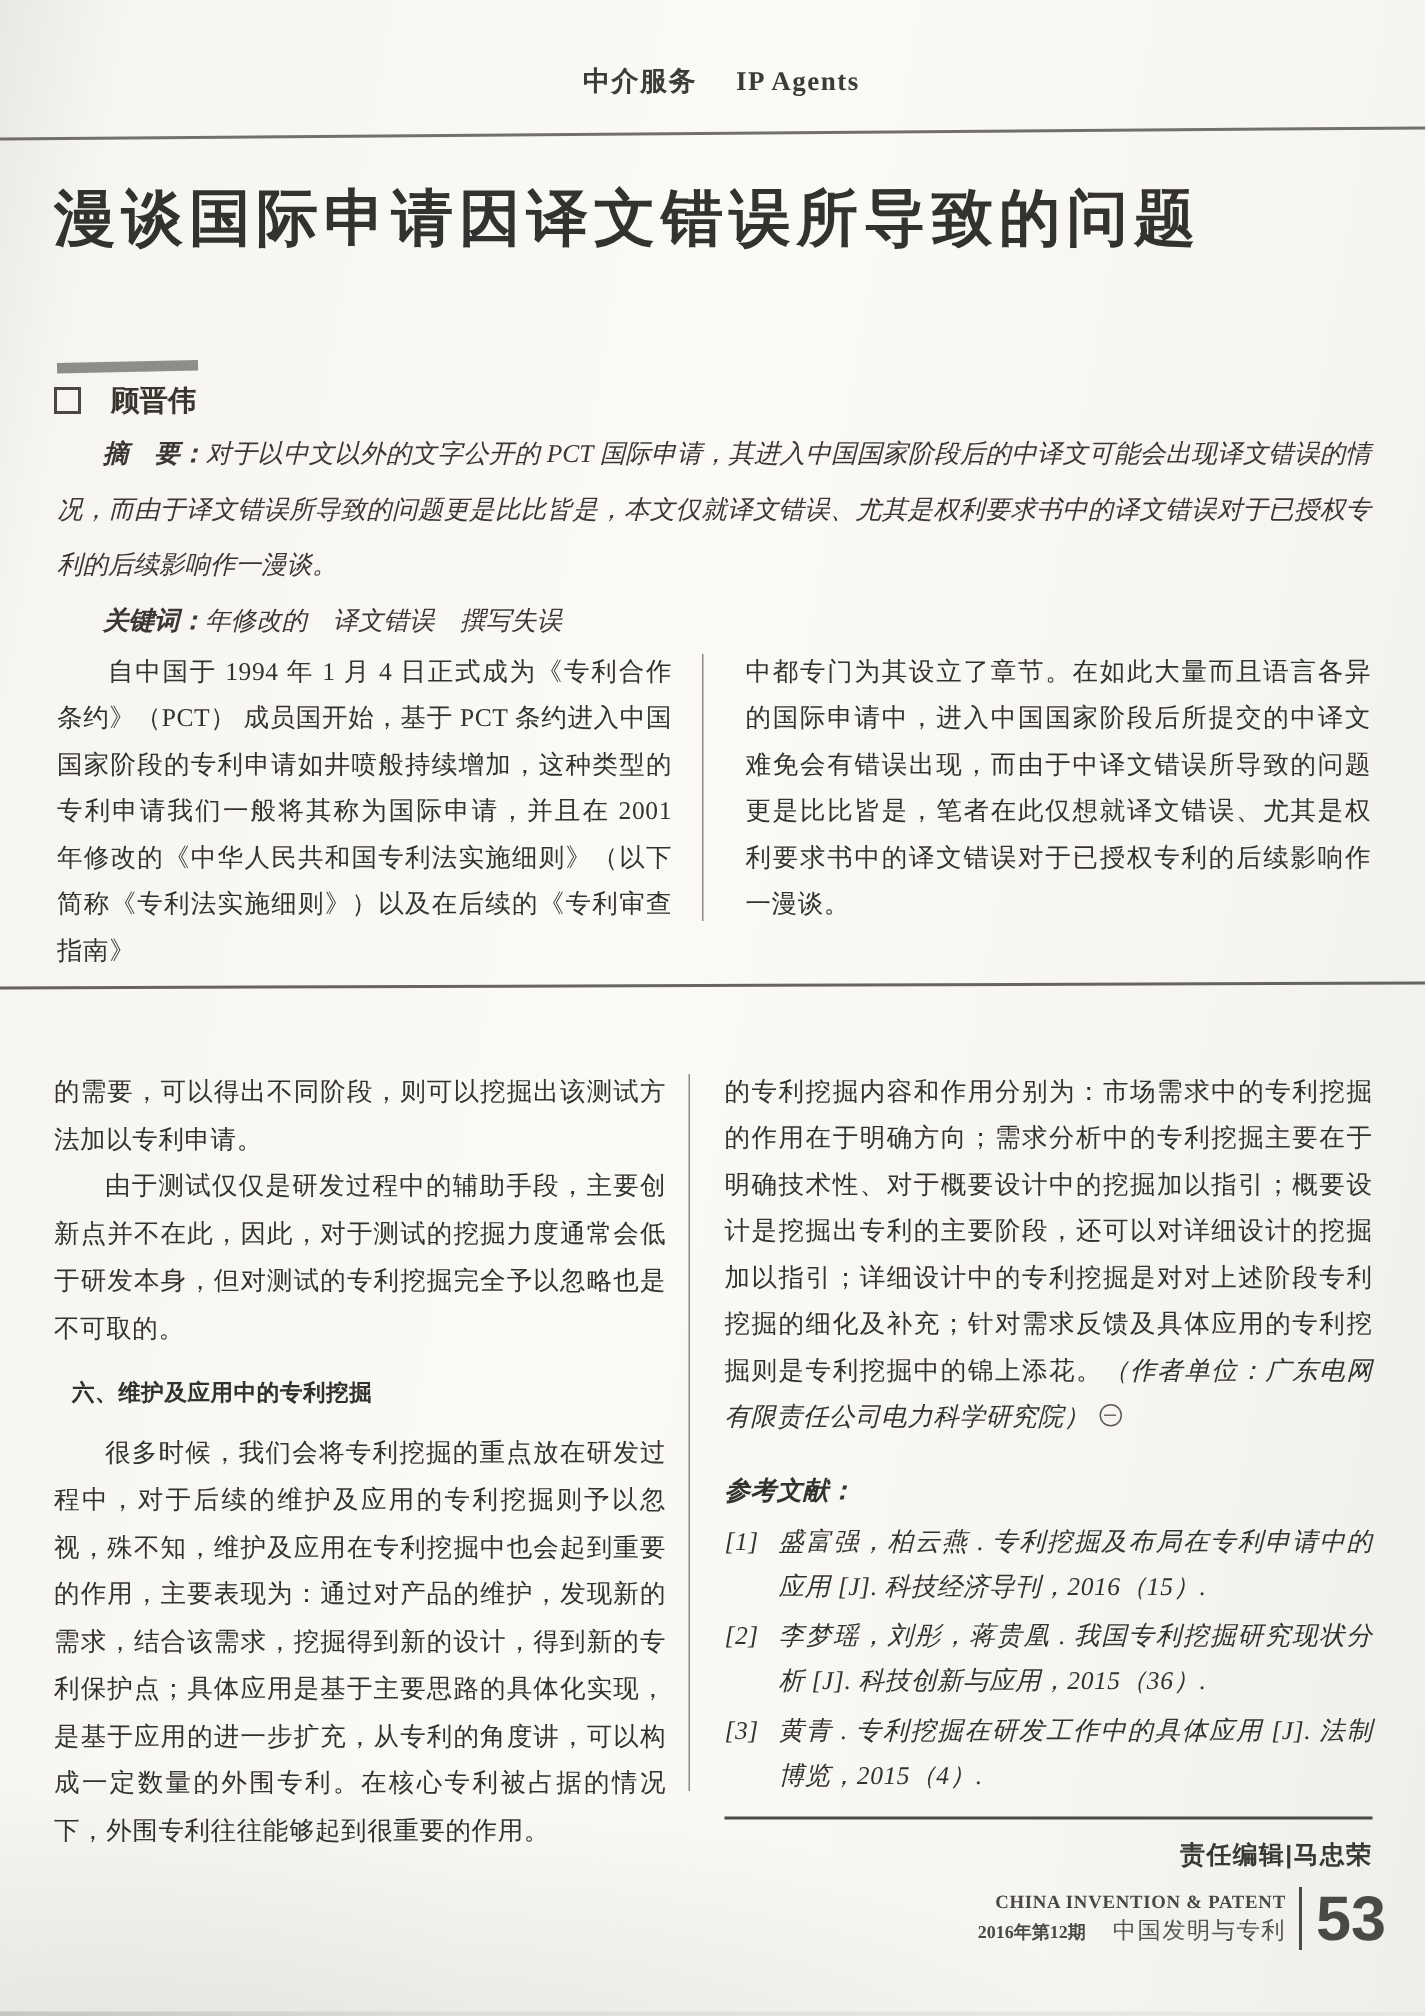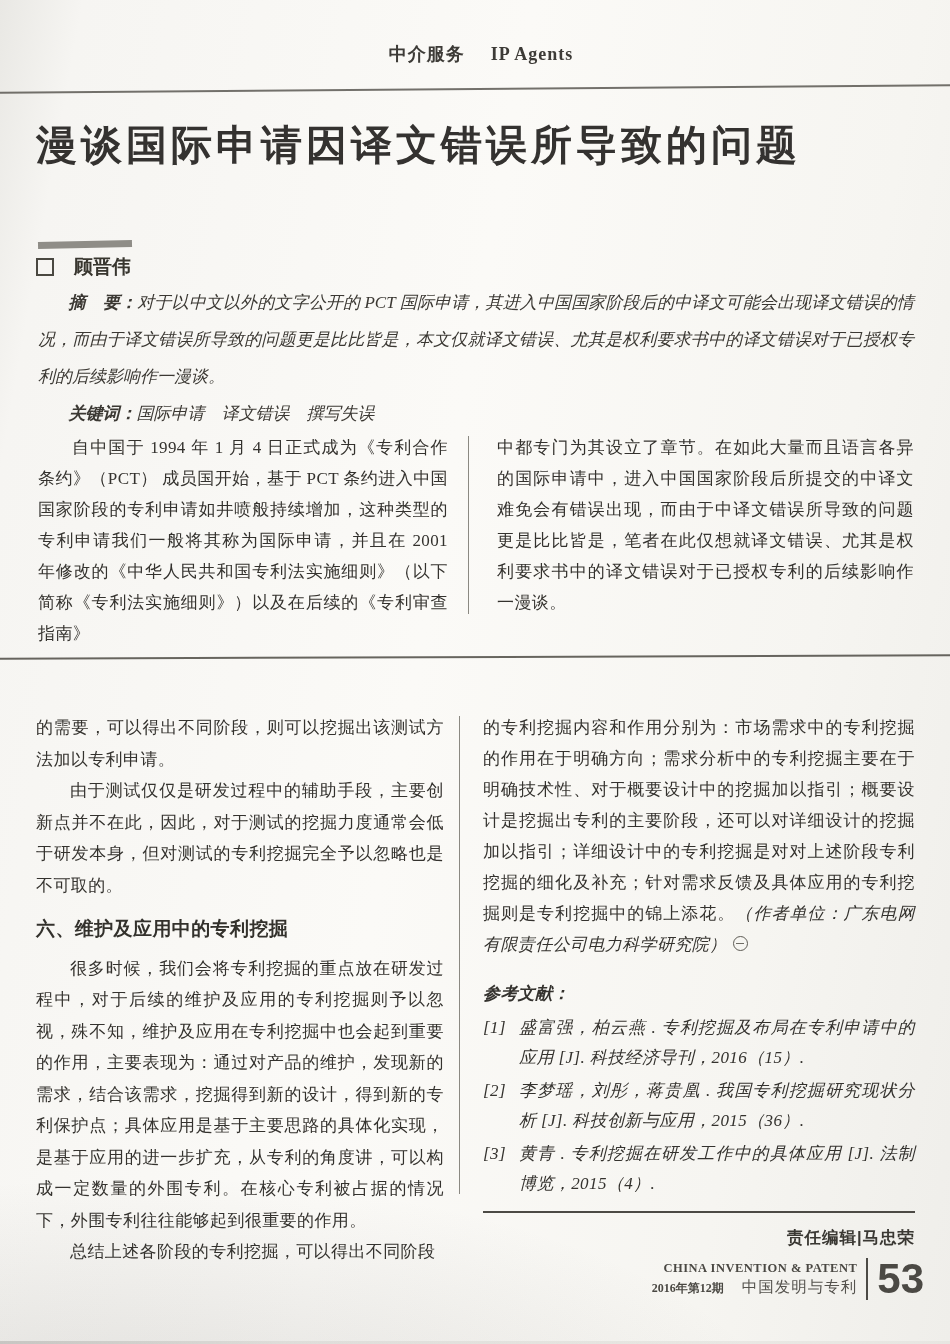--- a/index.html
+++ b/index.html
@@ -74,23 +74,23 @@
     position:absolute;top:656px;left:-6px;width:962px;height:2px;
     background:#56544e;transform:rotate(-0.2deg);opacity:.9;
   }
 
   
   .sec2-left{left:36px;top:712px;width:408px;line-height:31.5px;}
   .sec2-right{left:483px;top:712px;width:432px;line-height:31px;}
   .vdiv2{left:459px;top:716px;height:478px;}
   .sec2-left p{margin:0 0 0 0;}
   .sec-heading{
-    margin:12px 0 8px 0;
-    font-family:"Liberation Sans","DejaVu Sans",sans-serif;
-    font-weight:bold;font-size:19px;color:#33312c;text-indent:0;
+    margin:12px 0 8px 12px;
+    font-family:"Liberation Sans","DejaVu Sans",sans-serif;
+    font-weight:bold;font-size:15px;color:#33312c;text-indent:0;
   }
   .author-unit{font-style:italic;}
   .end-mark{
     display:inline-block;width:13px;height:13px;border:1px solid #5d5b54;border-radius:50%;
     vertical-align:-1px;margin-left:6px;position:relative;
   }
   .end-mark::after{
     content:"";position:absolute;left:2px;top:6px;width:8px;height:1px;background:#6d6b64;
   }
   .refs-label{
@@ -136,39 +136,38 @@
 
   <h1 class="article-title">漫谈国际申请因译文错误所导致的问题</h1>
   <div class="author-bar"></div>
   <div class="author-row">
     <span class="author-square"></span>
     <span>顾晋伟</span>
   </div>
 
   <div class="abstract-block">
     <p class="abstract-p"><span class="lbl">摘　要：</span><span>对于以中文以外的文字公开的 PCT 国际申请，其进入中国国家阶段后的中译文可能会出现译文错误的情况，而由于译文错误所导致的问题更是比比皆是，本文仅就译文错误、尤其是权利要求书中的译文错误对于已授权专利的后续影响作一漫谈。</span></p>
-    <p class="kw-p"><span class="lbl">关键词：</span><span>国际申请　译文错误　撰写失误</span></p>
+    <p class="kw-p"><span class="lbl">关键词：</span><span>年修改的　译文错误　撰写失误</span></p>
   </div>
 
   <div class="col sec1-left">
     <p class="indent">自中国于 1994 年 1 月 4 日正式成为《专利合作条约》（PCT） 成员国开始，基于 PCT 条约进入中国国家阶段的专利申请如井喷般持续增加，这种类型的专利申请我们一般将其称为国际申请，并且在 2001 年修改的《中华人民共和国专利法实施细则》（以下简称《专利法实施细则》）以及在后续的《专利审查指南》</p>
   </div>
   <div class="vdiv vdiv1"></div>
   <div class="col sec1-right">
     <p>中都专门为其设立了章节。在如此大量而且语言各异的国际申请中，进入中国国家阶段后所提交的中译文难免会有错误出现，而由于中译文错误所导致的问题更是比比皆是，笔者在此仅想就译文错误、尤其是权利要求书中的译文错误对于已授权专利的后续影响作一漫谈。</p>
   </div>
 
   <div class="rule-mid"></div>
 
   <div class="col sec2-left">
     <p>的需要，可以得出不同阶段，则可以挖掘出该测试方法加以专利申请。</p>
     <p class="indent">由于测试仅仅是研发过程中的辅助手段，主要创新点并不在此，因此，对于测试的挖掘力度通常会低于研发本身，但对测试的专利挖掘完全予以忽略也是不可取的。</p>
     <h3 class="sec-heading">六、维护及应用中的专利挖掘</h3>
     <p class="indent">很多时候，我们会将专利挖掘的重点放在研发过程中，对于后续的维护及应用的专利挖掘则予以忽视，殊不知，维护及应用在专利挖掘中也会起到重要的作用，主要表现为：通过对产品的维护，发现新的需求，结合该需求，挖掘得到新的设计，得到新的专利保护点；具体应用是基于主要思路的具体化实现，是基于应用的进一步扩充，从专利的角度讲，可以构成一定数量的外围专利。在核心专利被占据的情况下，外围专利往往能够起到很重要的作用。</p>
-    <p class="indent">总结上述各阶段的专利挖掘，可以得出不同阶段</p>
   </div>
 
   <div class="vdiv vdiv2"></div>
 
   <div class="col sec2-right">
     <p><span>的专利挖掘内容和作用分别为：市场需求中的专利挖掘的作用在于明确方向；需求分析中的专利挖掘主要在于明确技术性、对于概要设计中的挖掘加以指引；概要设计是挖掘出专利的主要阶段，还可以对详细设计的挖掘加以指引；详细设计中的专利挖掘是对对上述阶段专利挖掘的细化及补充；针对需求反馈及具体应用的专利挖掘则是专利挖掘中的锦上添花。</span><span class="author-unit">（作者单位：广东电网有限责任公司电力科学研究院）</span><span class="end-mark"></span></p>
 
     <p class="refs-label">参考文献：</p>
 
     <div class="ref">

